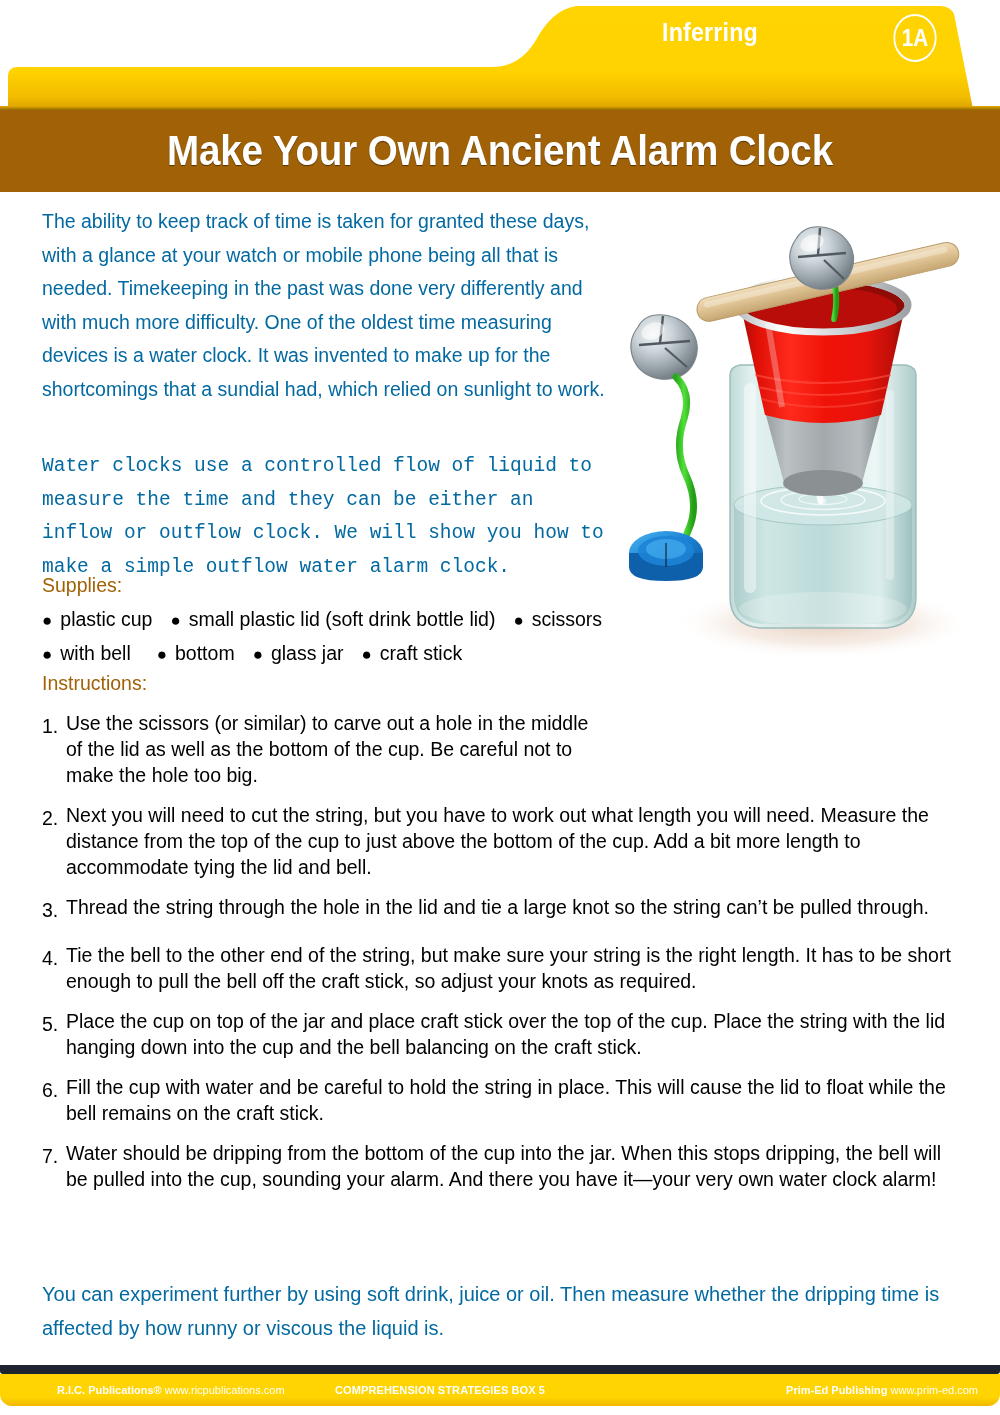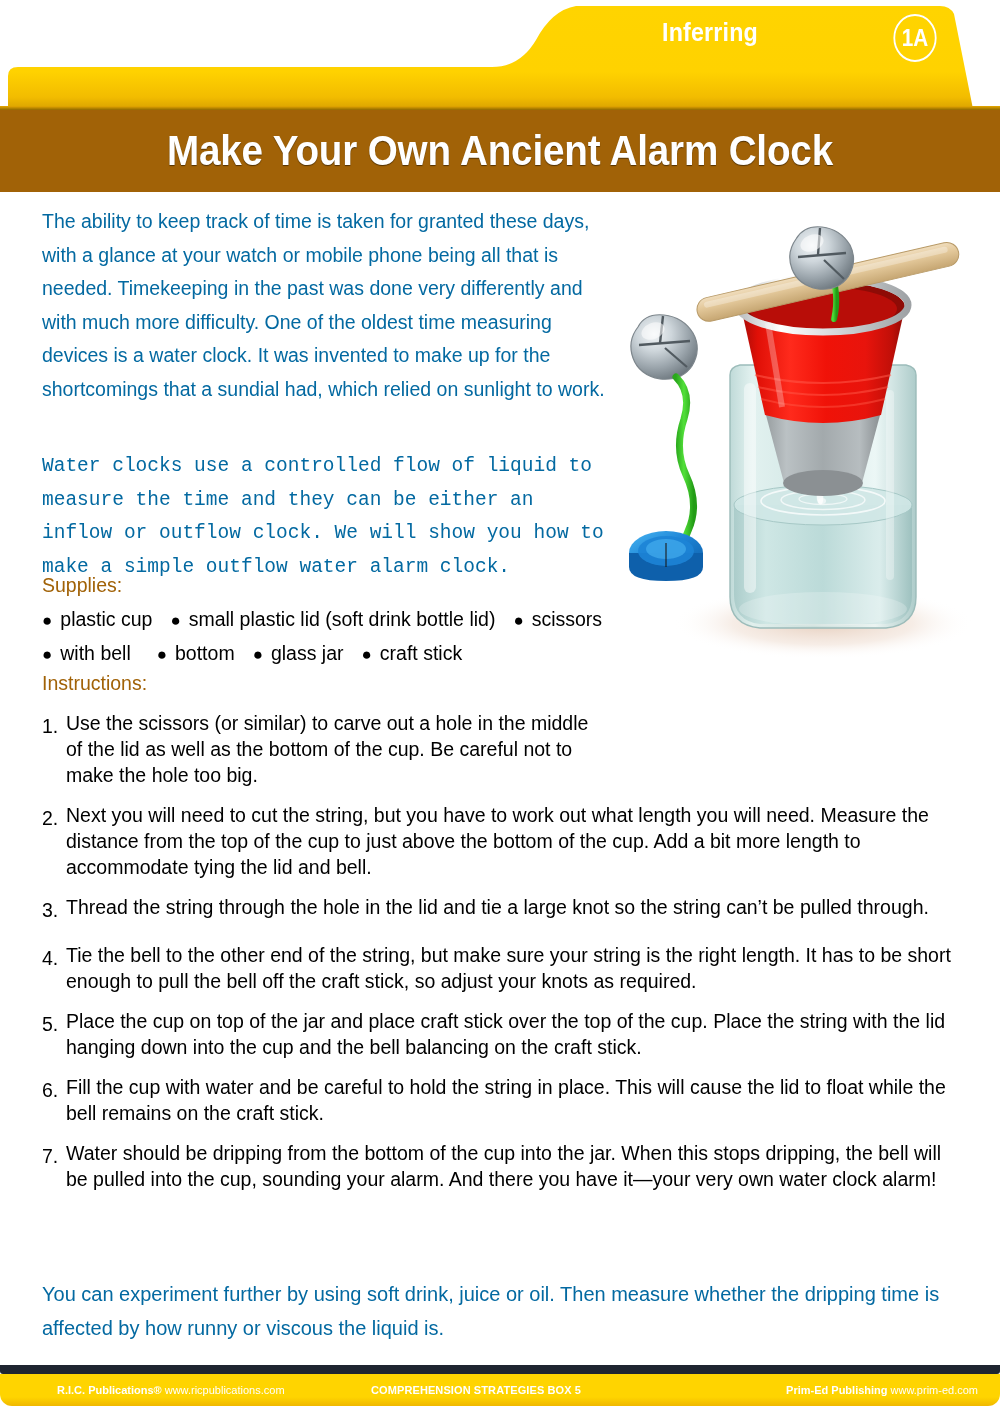--- a/index.html
+++ b/index.html
@@ -95,21 +95,21 @@
     background:#1f2530;border-radius:0 0 3px 3px;
   }
   .footer{
     position:absolute;left:0;top:9px;width:1000px;height:32px;
     background:linear-gradient(180deg,#ffd400 0%,#ffd400 72%,#f0b800 100%);
     border-radius:0 0 12px 12px;
     display:flex;align-items:center;
     color:#ffffff;font-size:11px;
   }
   .footer .f-left{position:absolute;left:22px;white-space:nowrap;margin-left:35px;}
-  .footer .f-mid{position:absolute;left:0;width:952px;text-align:center;font-weight:bold;letter-spacing:.1px;}
+  .footer .f-mid{position:absolute;left:0;width:880px;text-align:center;font-weight:bold;letter-spacing:.1px;}
   .footer .f-right{position:absolute;right:22px;white-space:nowrap;}
   .f-bold{font-weight:bold;}
   .f-thin{font-weight:normal;}
 
   
   .illus{position:absolute;left:608px;top:205px;width:392px;height:460px;}
   .illus svg{display:block;}
 </style>
 </head>
 <body>

